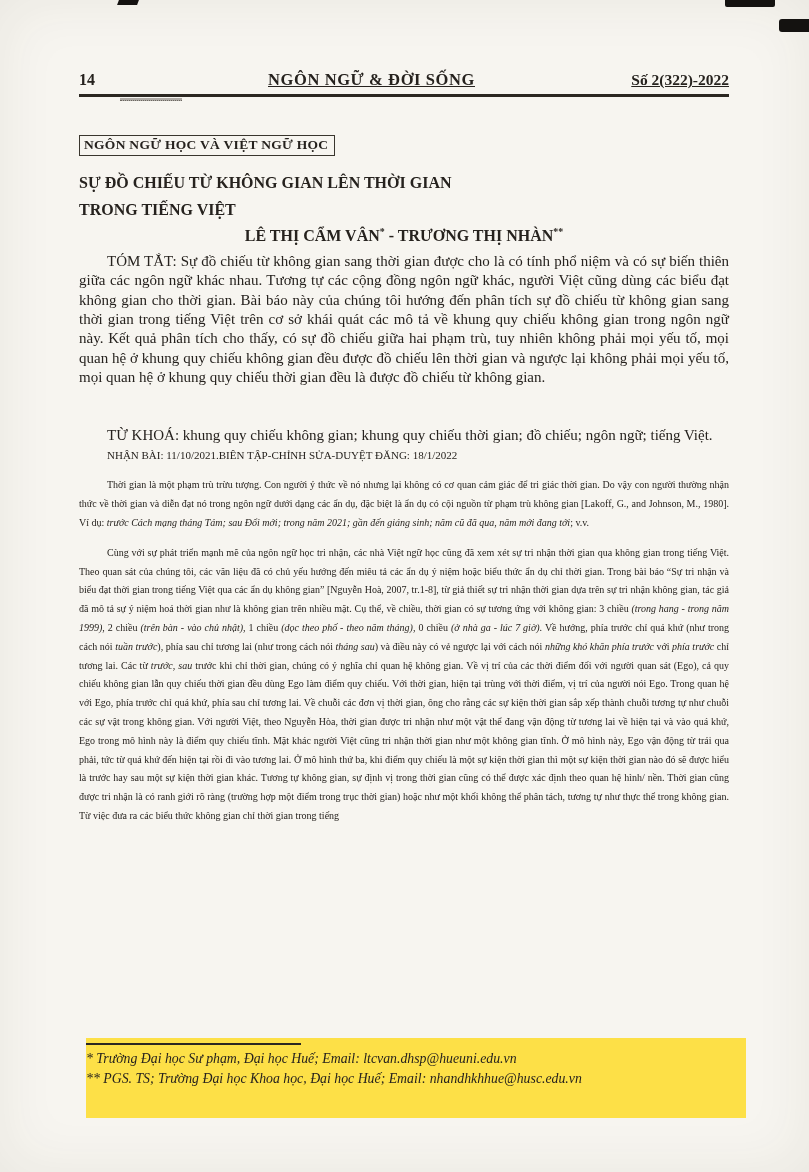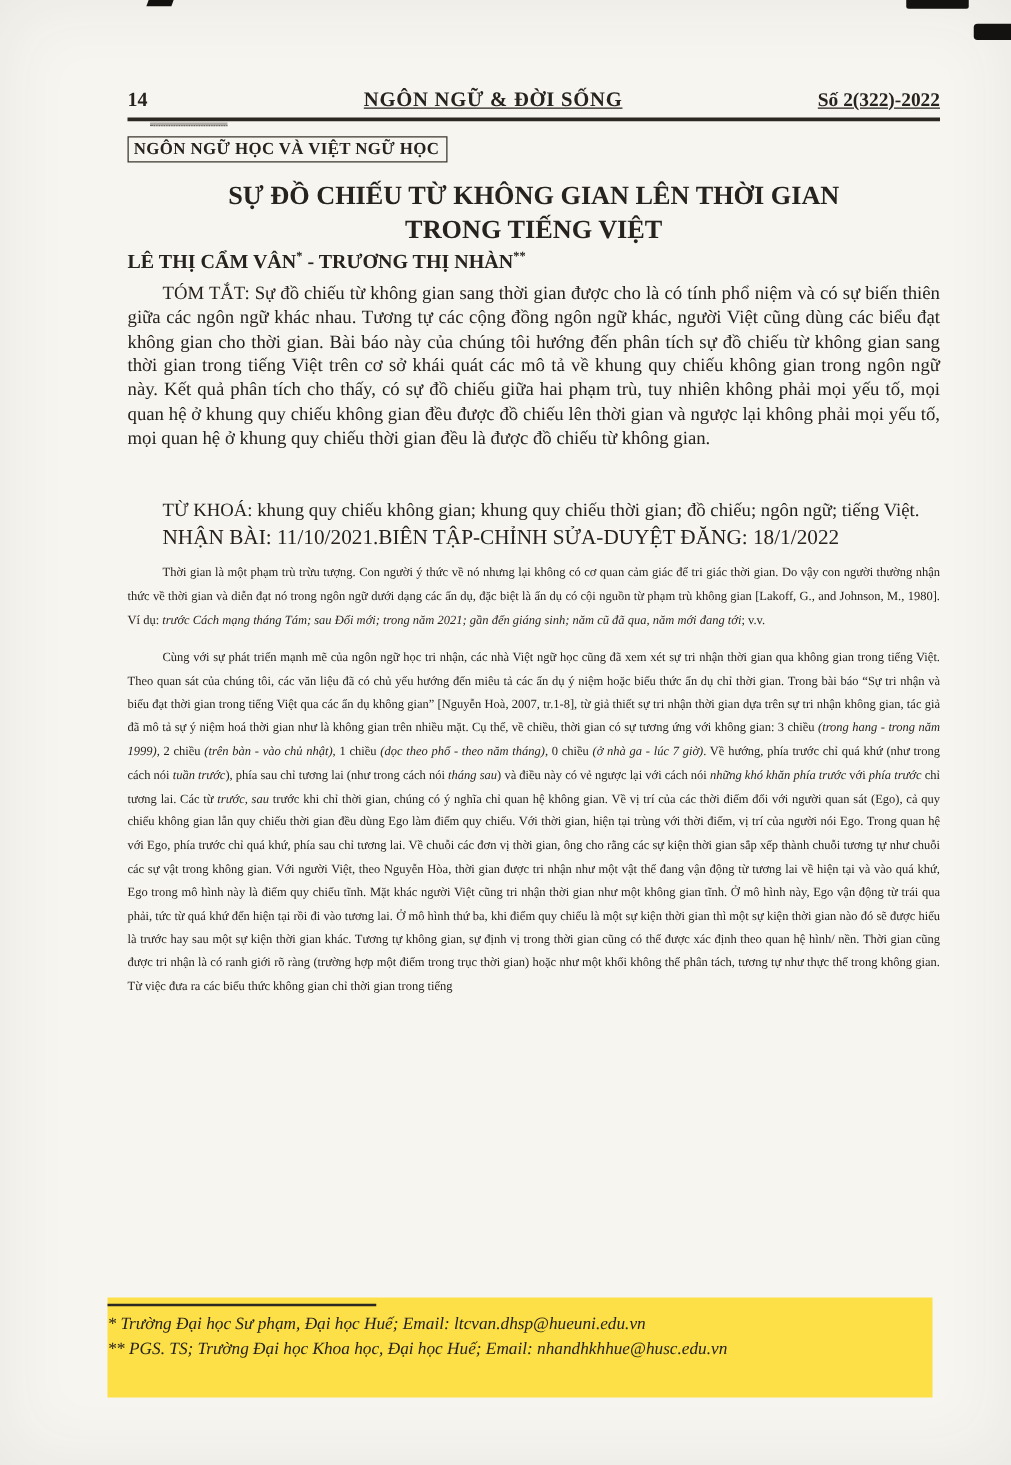--- a/index.html
+++ b/index.html
@@ -6,51 +6,51 @@
   html, body { background:#dcdad5; font-family:"Liberation Serif","DejaVu Serif",serif; }
   .page {
     position:relative;
     width:809px; height:1172px;
     margin:0 auto;
     background:#f7f5f0;
     color:#26221e;
     overflow:hidden;
     box-shadow: inset 0 0 60px rgba(60,50,30,0.07);
   }
-  .content { position:absolute; left:102px; top:70px; width:650px; }
+  .content { position:absolute; left:79px; top:70px; width:650px; }
 
   
   .page-header { display:flex; align-items:baseline; font-weight:bold; }
   .page-num { font-size:16px; width:120px; }
   .journal { flex:1; text-align:center; font-size:16.5px; letter-spacing:.6px; text-decoration:underline; }
   .issue { width:185px; text-align:right; font-size:15.5px; text-decoration:underline; }
   .header-rule { height:2.5px; background:#2b2721; margin-top:4px; }
 
   
   .section-box {
     display:inline-block;
     border:1.5px solid #3a362e;
     padding:1px 6px 2px 4px;
     font-weight:bold;
     font-size:13.5px;
     letter-spacing:.3px;
-    margin-top:12px;
+    margin-top:38px;
   }
 
   
-  .title { text-align:center; font-weight:bold; font-size:21px; line-height:27px; margin-top:13px; }
-  .authors { font-weight:bold; font-size:16px; margin-top:3px; }
+  .title { text-align:left; font-weight:bold; font-size:16px; line-height:27px; margin-top:13px; }
+  .authors { text-align:center; font-weight:bold; font-size:16px; margin-top:3px; }
   .seg-sup { vertical-align:super; font-size:.62em; }
   .seg-i { font-style:italic; }
 
   
   .para { text-align:justify;margin-top:38px; }
   .abs { font-size:15px; line-height:19.4px; text-indent:28px; margin-top:7px; }
   .kw  { font-size:15px; line-height:19.4px; text-indent:28px; }
-  .dates { font-size:17px; line-height:19.4px; padding-left:28px; display:flex; margin-top:1px; }
+  .dates { font-size:11px; line-height:19.4px; padding-left:28px; display:flex; margin-top:1px; }
 
   
   .sec-heading { font-size:15px; font-weight:bold; padding-left:28px; margin-top:13px; line-height:19px; }
   .body-para { font-size:10px; line-height:18.8px; text-align:justify; text-indent:28px; margin-top:11px; }
 
   
   .footnotes {
     position:absolute; left:86px; top:1038px; width:660px; height:80px;
     background:#fde047; padding-top:5px;
   }

